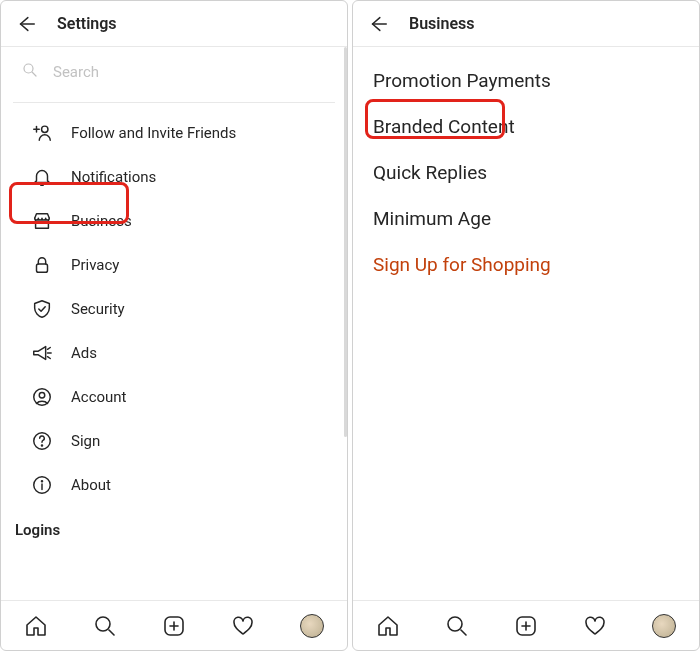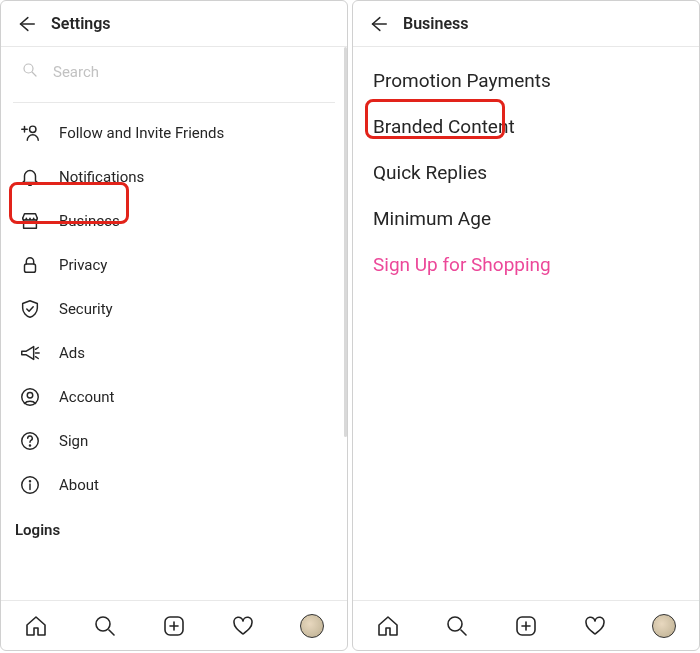--- a/index.html
+++ b/index.html
@@ -1,38 +1,38 @@
 <!DOCTYPE html>
 <html><head>
 <meta charset="utf-8">
 <style>
   * { box-sizing: border-box; margin: 0; padding: 0; }
   html, body { width: 700px; height: 653px; font-family: -apple-system, BlinkMacSystemFont, "Segoe UI", Roboto, Helvetica, Arial, sans-serif; background: #fff; color: #262626; }
   .wrap { display: flex; width: 700px; height: 653px; }
   .phone { width: 348px; height: 651px; border: 1px solid #d0d0d0; border-radius: 6px; display: flex; flex-direction: column; overflow: hidden; background: #fff; }
   .sep { width: 4px; }
   .header { display: flex; align-items: center; height: 46px; padding: 0 14px; border-bottom: 1px solid #e8e8e8; }
-  .header .title { font-weight: 600; font-size: 16px; margin-left: 14px; }
+  .header .title { font-weight: 600; font-size: 16px; margin-left: 20px; }
   .back svg { display: block; }
   .content { flex: 1; overflow: hidden; position: relative; }
   .search-row { display: flex; align-items: center; margin: 8px 12px 4px 12px; padding: 6px 6px 19px 6px; border-bottom: 1px solid #e8e8e8; color: #bdbdbd; }
   .search-row .sicon { margin-right: 14px; margin-left: 2px; }
   .search-row .ph { font-size: 15px; color: #c2c2c2; }
   .list { padding: 4px 0 0 0; }
-  .item { display: flex; align-items: center; height: 44px; padding: 0 18px; cursor: pointer; }
+  .item { display: flex; align-items: center; height: 44px; padding: 0 30px; cursor: pointer; }
   .item .iicon { width: 22px; height: 22px; margin-right: 18px; display: flex; align-items: center; justify-content: center; }
   .item .ilabel { font-size: 15px; }
   .logins { font-weight: 600; font-size: 15px; padding: 14px 14px 6px 14px; }
   .tabbar { height: 50px; border-top: 1px solid #e8e8e8; display: flex; align-items: center; justify-content: space-around; }
   .tabbar .ticon { width: 24px; height: 24px; display: flex; align-items: center; justify-content: center; }
   .avatar { width: 24px; height: 24px; border-radius: 50%; border: 1px solid #333; background: radial-gradient(circle at 40% 40%, #e8d8bf 0%, #cdbfa3 60%, #b8a98b 100%); }
   
   .rlist { padding: 10px 0 0 0; }
   .ritem { height: 46px; display: flex; align-items: center; padding: 0 20px; font-size: 19px; cursor: pointer; }
-  .rlink { color: #ec4899; }
+  .rlink { color: #c2410c; }
   
   .hlbox { position: absolute; border: 3px solid #e2231a; border-radius: 8px; pointer-events: none; }
   .scrollhint { position: absolute; right: 0; top: 0; width: 3px; height: 390px; background: #d9d9d9; border-radius: 2px; }
   svg { stroke: #262626; stroke-width: 1.6; fill: none; stroke-linecap: round; stroke-linejoin: round; }
 </style>
 </head>
 <body>
 
 <div class="wrap">
 

